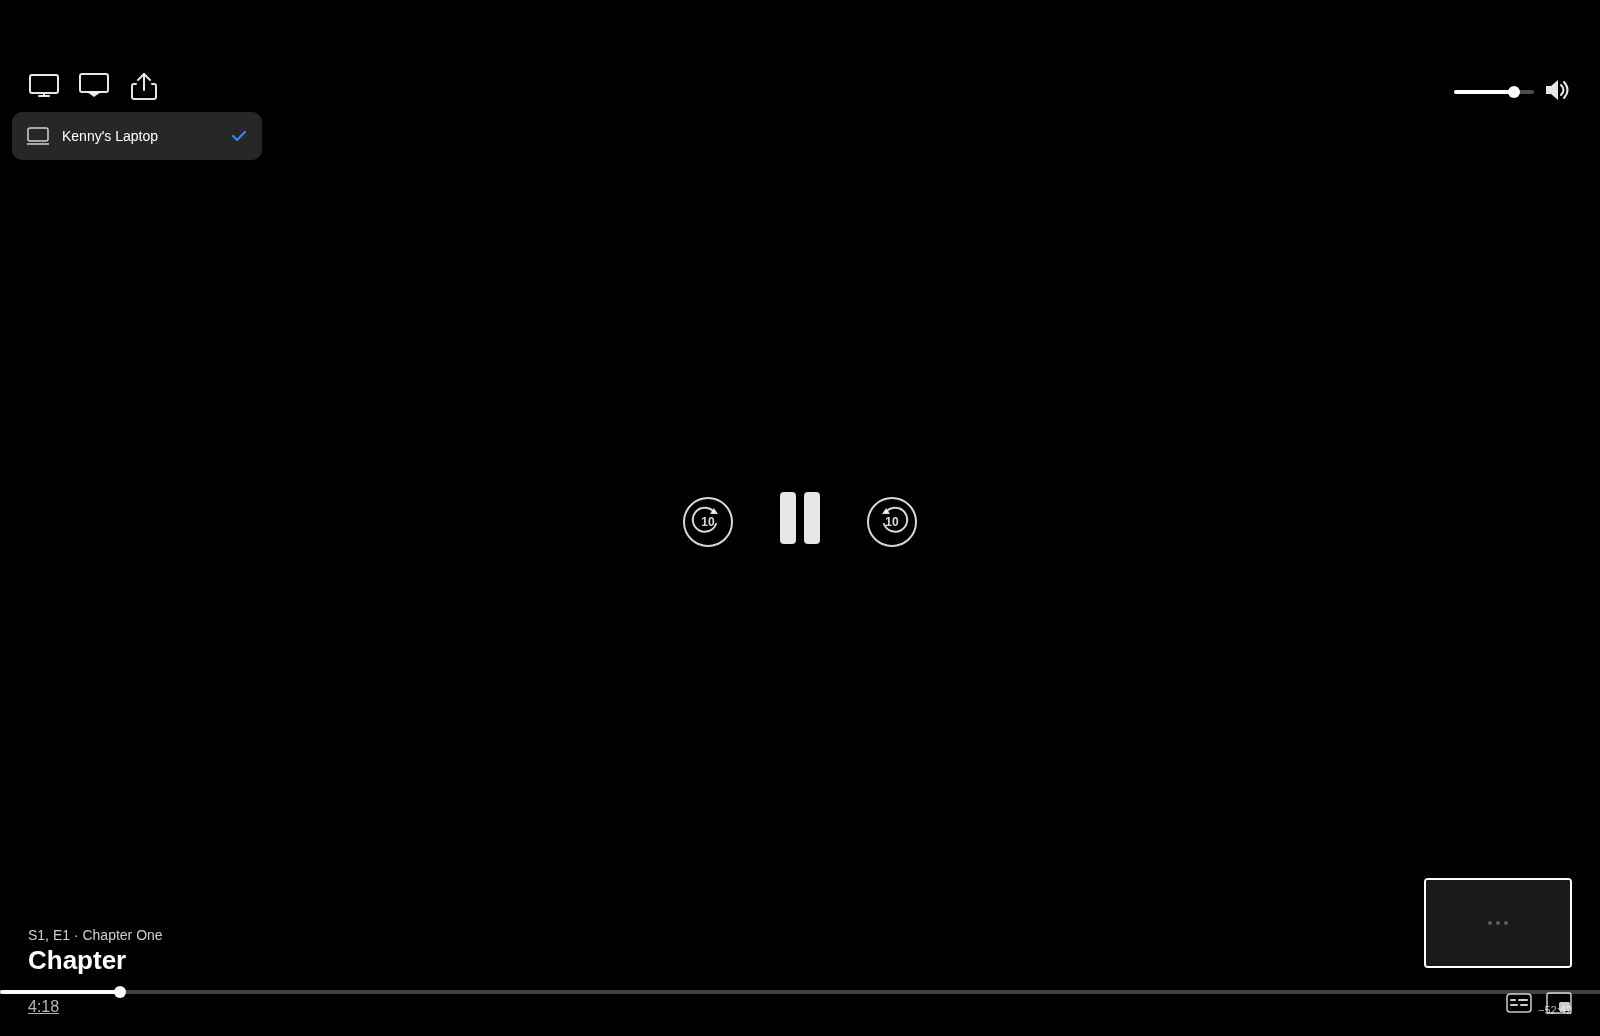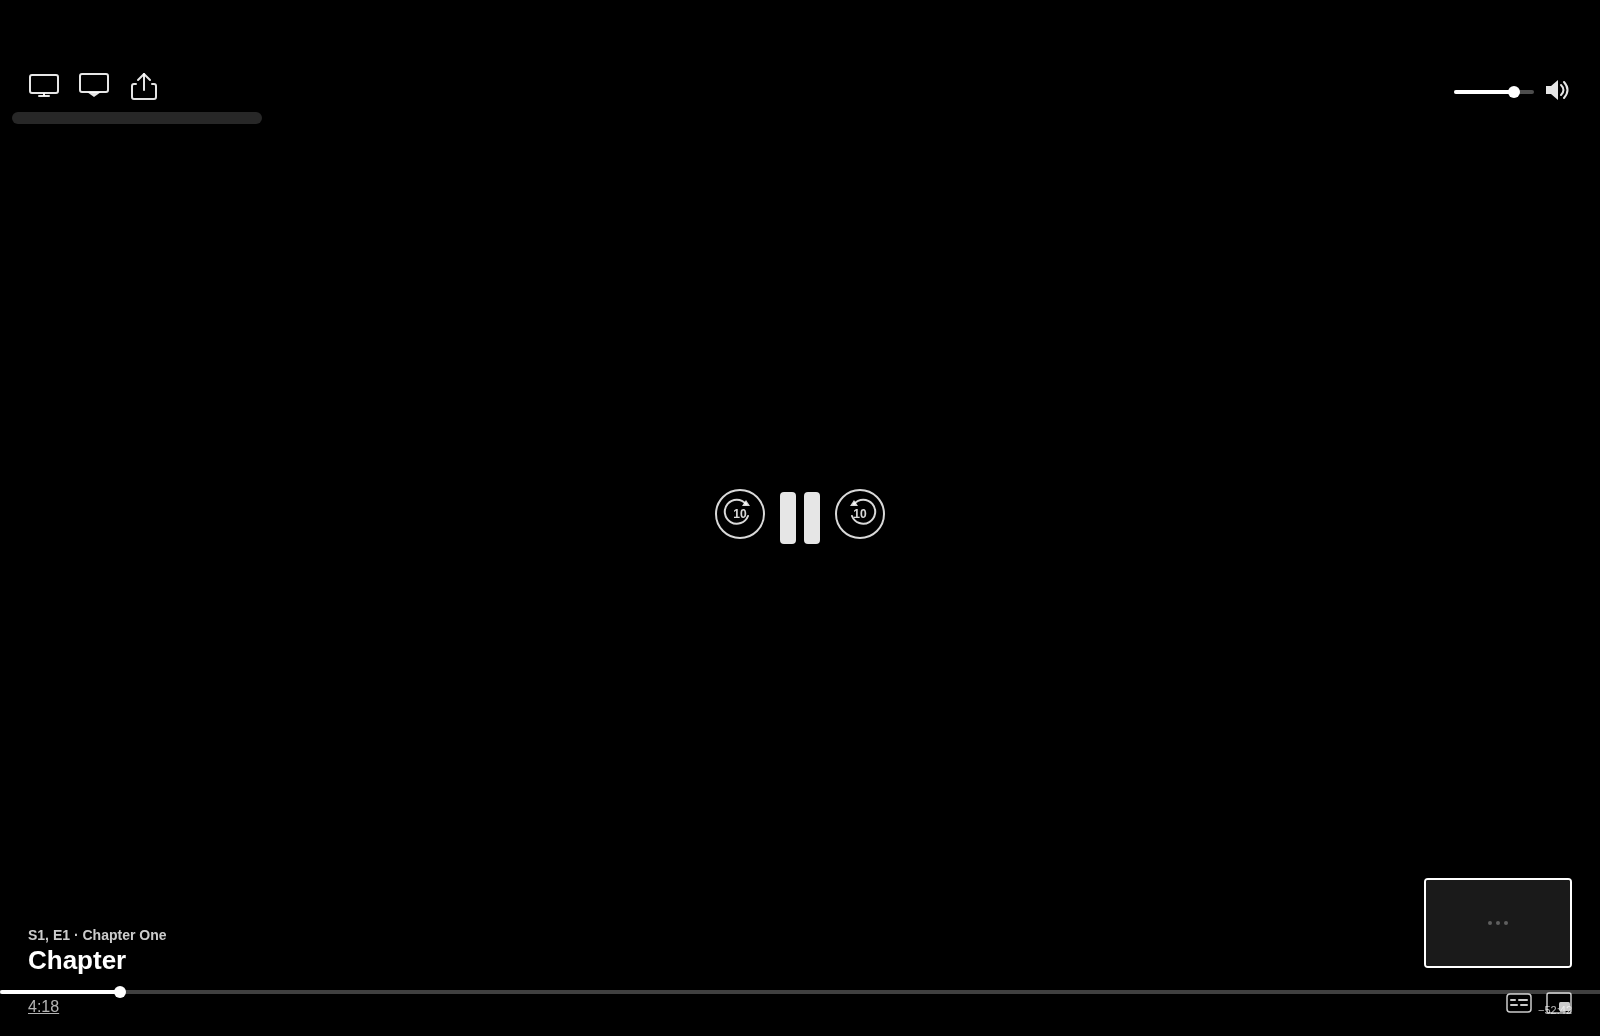--- a/index.html
+++ b/index.html
@@ -112,21 +112,22 @@
       border-radius: 50%;
     }
 
     
     .center-controls {
       position: absolute;
       top: 50%;
       left: 50%;
       transform: translate(-50%, -50%);
       display: flex;
-      align-items: flex-start;
+      align-items: flex-end;
+      gap: 32px;
     }
 
     .playback-btn {
       width: 64px;
       height: 64px;
       display: flex;
       align-items: center;
       justify-content: center;
       cursor: pointer;
       background: none;
@@ -141,21 +142,21 @@
     
     .bottom-info {
       position: absolute;
       bottom: 60px;
       left: 28px;
     }
 
     .episode-label {
       font-size: 14px;
       color: rgba(255,255,255,0.8);
-      font-weight: 700;
+      font-weight: 400;
     }
 
     .show-title {
       font-size: 26px;
       font-weight: 700;
       color: #fff;
       margin-top: 2px;
     }
 
     
@@ -274,20 +275,34 @@
   <div class="ctrl-icon">
     <svg width="26" height="28" viewBox="0 0 26 28" xmlns="http://www.w3.org/2000/svg">
       <line x1="13" y1="18" x2="13" y2="2" stroke="rgba(255,255,255,0.9)" stroke-width="2" stroke-linecap="round"></line>
       <polyline points="7,8 13,2 19,8" fill="none" stroke="rgba(255,255,255,0.9)" stroke-width="2" stroke-linecap="round" stroke-linejoin="round"></polyline>
       <path d="M5,12 L3,12 Q1,12 1,14 L1,25 Q1,27 3,27 L23,27 Q25,27 25,25 L25,14 Q25,12 23,12 L21,12" fill="none" stroke="rgba(255,255,255,0.9)" stroke-width="2" stroke-linecap="round"></path>
     </svg>
   </div>
 </div>
 
 <div class="airplay-dropdown">
+  <div class="dropdown-item">
+    <div class="device-icon">
+      <svg width="22" height="18" viewBox="0 0 22 18" xmlns="http://www.w3.org/2000/svg">
+        <rect x="1" y="1" width="20" height="13" rx="2" fill="none" stroke="rgba(255,255,255,0.8)" stroke-width="1.5"></rect>
+        <line x1="0" y1="17" x2="22" y2="17" stroke="rgba(255,255,255,0.8)" stroke-width="1.5" stroke-linecap="round"></line>
+      </svg>
+    </div>
+    <span class="device-name">Kenny's Laptop</span>
+    <div class="check-icon">
+      <svg width="16" height="16" viewBox="0 0 16 16" xmlns="http://www.w3.org/2000/svg">
+        <polyline points="2,8 6,12 14,4" fill="none" stroke="#3b82f6" stroke-width="2.2" stroke-linecap="round" stroke-linejoin="round"></polyline>
+      </svg>
+    </div>
+  </div>
 </div>
 
 <div class="top-right-volume">
   <div class="volume-bar">
     <div class="volume-fill"></div>
     <div class="volume-knob"></div>
   </div>
   <div>
     <svg width="28" height="24" viewBox="0 0 28 24" xmlns="http://www.w3.org/2000/svg">
       <polygon points="2,8 2,16 7,16 14,22 14,2 7,8" fill="rgba(255,255,255,0.9)"></polygon>

